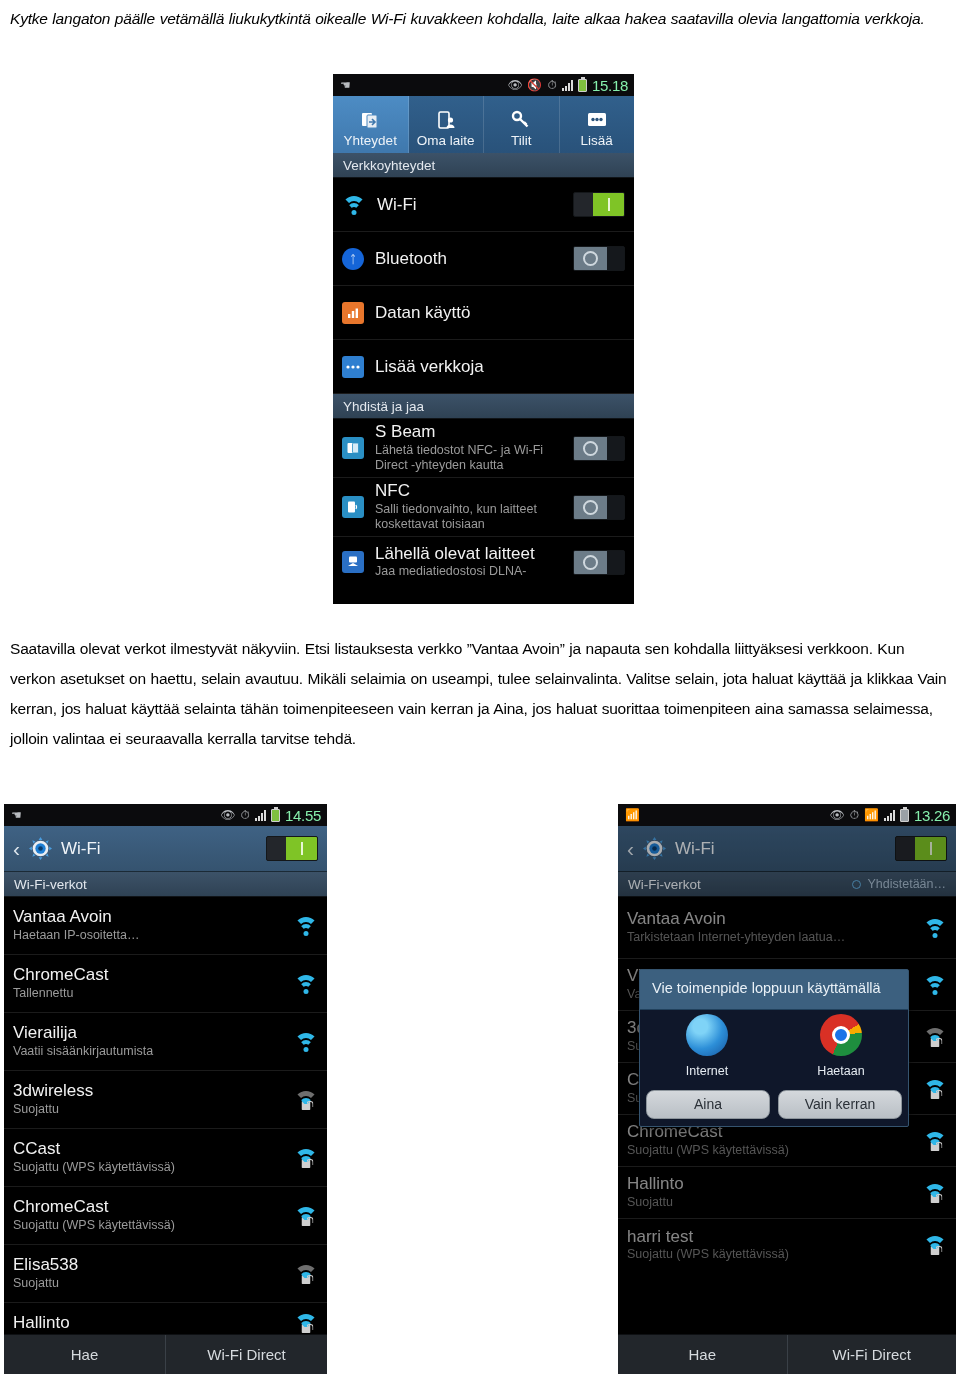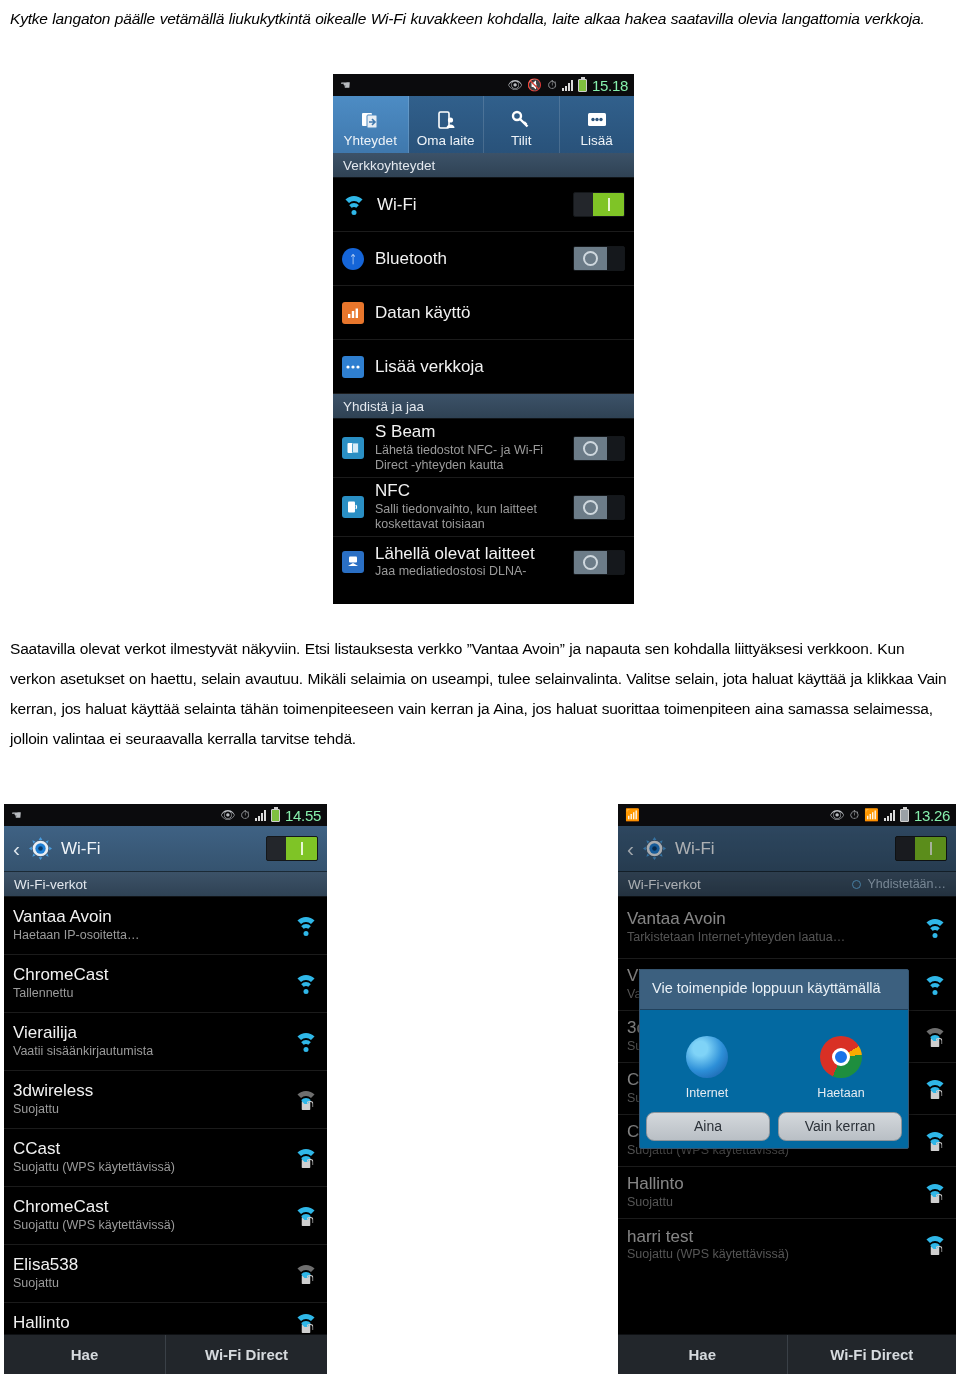--- a/index.html
+++ b/index.html
@@ -125,31 +125,31 @@
   .wifihdr { display:flex; align-items:center; gap:9px; height:46px; padding:0 9px;
     background:linear-gradient(#3f6284,#35536f); border-bottom:1px solid #1b2a36; }
   .wifihdr .back { font-size:21px; color:#dfe7ee; line-height:1; }
   .wifihdr .title { font-size:17px; color:#f0f4f8; }
   .gear { width:23px; height:23px; flex:none; }
 
   
   .btnbar { display:flex; height:40px; background:#22262b;
     border-top:1px solid #0e1013; position:absolute; left:0; right:0; bottom:0; }
   .btnbar .bbtn { flex:1; display:flex; align-items:center; justify-content:center;
-    font-size:15px; color:#d6dade;font-weight:bold; }
+    font-size:15px; color:#d6dade; }
   .btnbar .bbtn + .bbtn { border-left:1px solid #3a4047; }
 
   
   .dimmed .rtitle, .dimmed .rsub { opacity:.55; }
   .dialog { position:absolute; left:21px; top:165px; width:270px;
-    background:#0369a1; border:1px solid #35546f; border-radius:2px;
+    background:#0f172a; border:1px solid #35546f; border-radius:2px;
     box-shadow:0 2px 10px rgba(0,0,0,.6); }
   .dlg-title { padding:9px 12px 10px; font-size:14.5px; color:#eaf1f7;
     line-height:1.35; background:#3c607f; border-bottom:1px solid #21415c; }
-  .dlg-body { display:flex; padding:26px 0 12px; }
+  .dlg-body { display:flex; padding:4px 0 12px; }
   .dlg-app { flex:1; display:flex; flex-direction:column; align-items:center; gap:8px; }
   .dlg-app .lbl { font-size:12.5px; color:#e6ecf2; }
   .dlg-actions { display:flex; gap:8px; padding:0 6px 7px; }
   .dlg-actions .abtn { flex:1; height:29px; border:1px solid #8d959c;
     background:linear-gradient(#d4d8dc,#b9bfc5); color:#2b3138;
     font-size:14px; display:flex; align-items:center; justify-content:center;
     border-radius:8px; }
 
   .globe { width:42px; height:42px; border-radius:50%;
     background:radial-gradient(circle at 34% 30%, #7fd3f7 0 18%, #2d8fd8 55%, #14539c 100%); }

